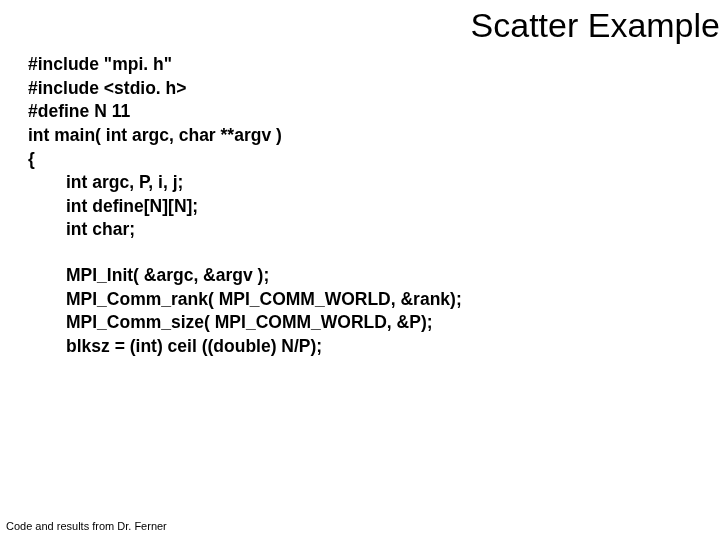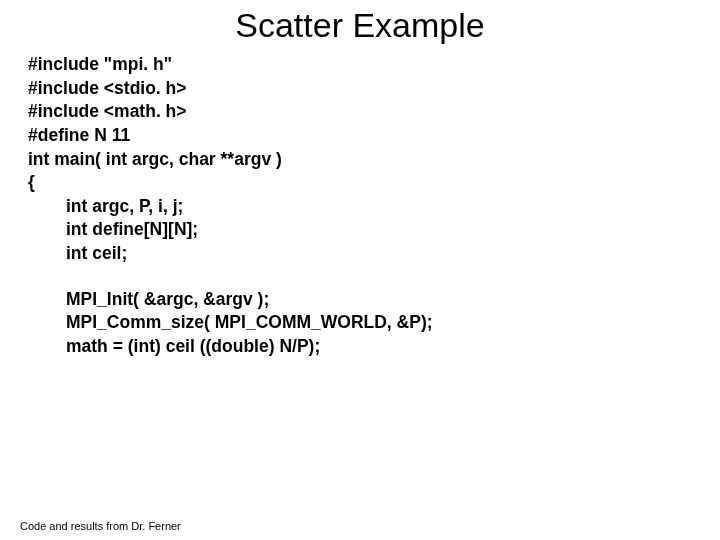--- a/index.html
+++ b/index.html
@@ -5,21 +5,21 @@
   * { margin: 0; padding: 0; box-sizing: border-box; }
   body {
     width: 720px;
     height: 540px;
     background: #ffffff;
     font-family: Arial, Helvetica, sans-serif;
     position: relative;
     overflow: hidden;
   }
   .title {
-    text-align: center;
+    text-align: right;
     font-size: 34px;
     font-weight: normal;
     color: #000;
     padding-top: 6px;
     padding-bottom: 8px;
     font-family: Arial, Helvetica, sans-serif;
   }
   .code {
     padding-left: 28px;
     font-family: Arial, Helvetica, sans-serif;
@@ -29,43 +29,43 @@
     line-height: 1.35;
   }
   .indent {
     padding-left: 38px;
   }
   .spacer {
     height: 22px;
   }
   .footnote {
     position: absolute;
-    left: 20px;
+    left: 6px;
     bottom: 8px;
     font-size: 11px;
     font-weight: normal;
     color: #000;
     font-family: Arial, Helvetica, sans-serif;
     margin-top: 12px;
   }
 </style>
 </head>
 <body>
 
 <div class="title">Scatter Example</div>
 
 <div class="code">
   <div>#include "mpi. h"</div>
   <div>#include &lt;stdio. h&gt;</div>
-  <div>#include &lt;math. h&gt;</div>
   <div>#define N 11</div>
   <div>int main( int argc, char **argv )</div>
   <div>{</div>
   <div class="indent">int argc, P, i, j;</div>
   <div class="indent">int define[N][N];</div>
-  <div class="indent">int ceil;</div>
+  <div class="indent">int char;</div>
   <div class="spacer"></div>
   <div class="indent">MPI_Init( &amp;argc, &amp;argv );</div>
+  <div class="indent">MPI_Comm_rank( MPI_COMM_WORLD,  &amp;rank);</div>
   <div class="indent">MPI_Comm_size( MPI_COMM_WORLD, &amp;P);</div>
-  <div class="indent">math = (int) ceil ((double) N/P);</div>
+  <div class="indent">blksz = (int) ceil ((double) N/P);</div>
 </div>
 
 <div class="footnote">Code and results from Dr. Ferner</div>
 
 </body></html>

